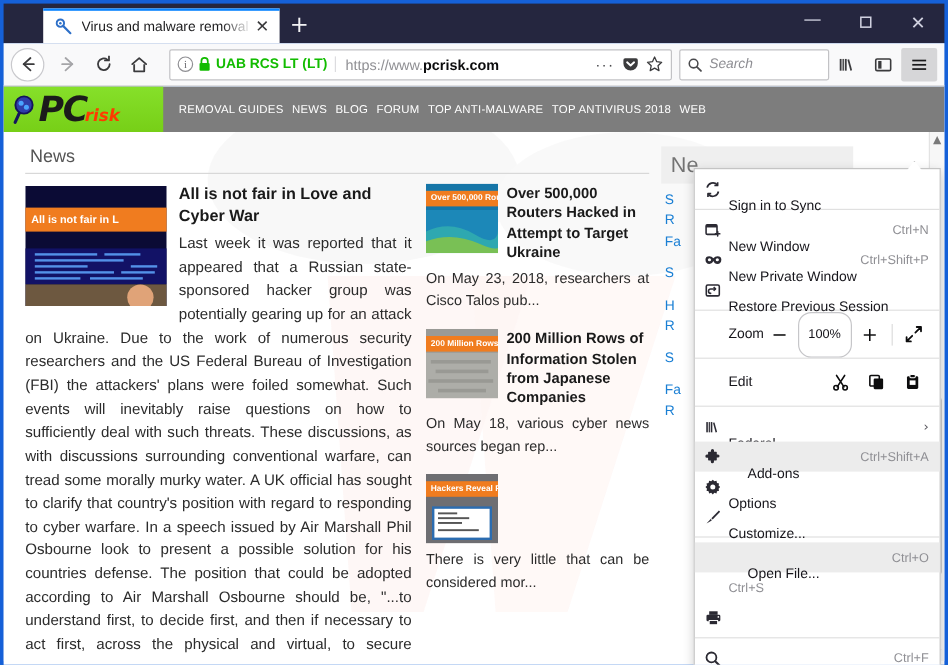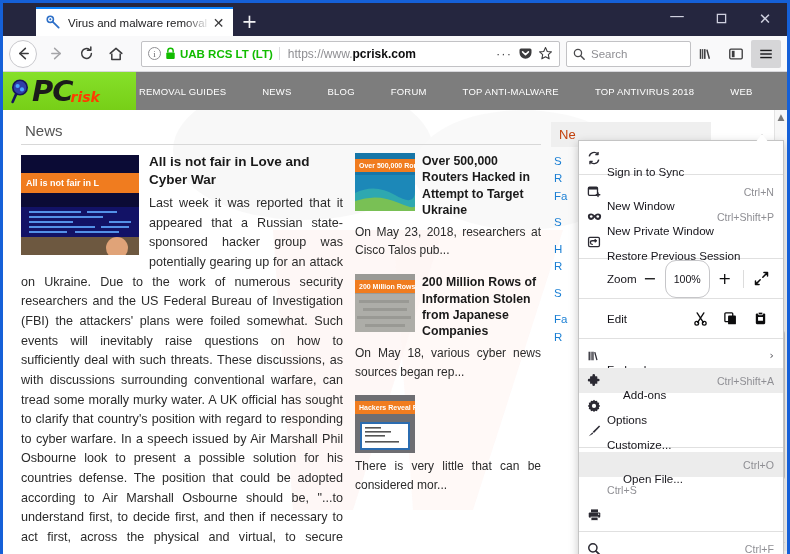--- a/index.html
+++ b/index.html
@@ -140,20 +140,21 @@
   .urlactions { margin-left: auto; display: flex; align-items: center; gap: 5px; padding-right:2px; }
   .searchbar {
     width: 125px; height: 26px;
     background: #fff;
     border: 1px solid #c2c2c5;
     border-radius: 2px;
     display: flex; align-items: center;
     padding: 0 6px;
     gap: 6px;
     flex: 0 0 auto;
+    font-style: italic;
   }
   .searchbar .ph { font-size: 11.5px; color: #8e8e93; }
   .toolbtn {
     width: 30px; height: 28px;
     display: flex; align-items: center; justify-content: center;
     color: #3b3b3d; flex: 0 0 auto;
   }
   .toolbtn.active {
     background: #d6d6d8;
     border-radius: 2px;
@@ -192,22 +193,22 @@
   .logo .risk {
     font-family: "DejaVu Sans", sans-serif;
     font-weight: bold; font-style: italic;
     font-size: 14px; color: #ff3b00;
     align-self: flex-end;
     margin-bottom: 5px; margin-left: -2px;
   }
   .mainnav {
     flex: 1 1 auto;
     display: flex; align-items: center;
-    gap: 36px;
-    padding-left: 3px;
+    gap: 7px;
+    padding-left: 13px;
     overflow: hidden;
     white-space: nowrap;
   }
   .mainnav span {
     font-size: 9.5px;
     color: #ffffff;
     letter-spacing: 0.2px;
     font-family: "Liberation Sans", sans-serif;
   }
   .page {
@@ -281,21 +282,21 @@
     margin: 4px 0 14px;
   }
   .col-side {
     width: 170px;
     flex: 0 0 auto;
     padding-left: 10px;
     padding-top: 2px;
   }
   .side-head {
     background: #efefef;
-    font-size: 13px; color: #c2410c;
+    font-size: 18px; color: #737373;
     padding: 5px 8px;
     margin-bottom: 6px;
   }
   .side-links { padding-left: 3px; }
   .side-links a {
     display: block;
     font-size: 11.5px;
     color: #1a7fd4;
     line-height: 1.52;
     text-decoration: none;

